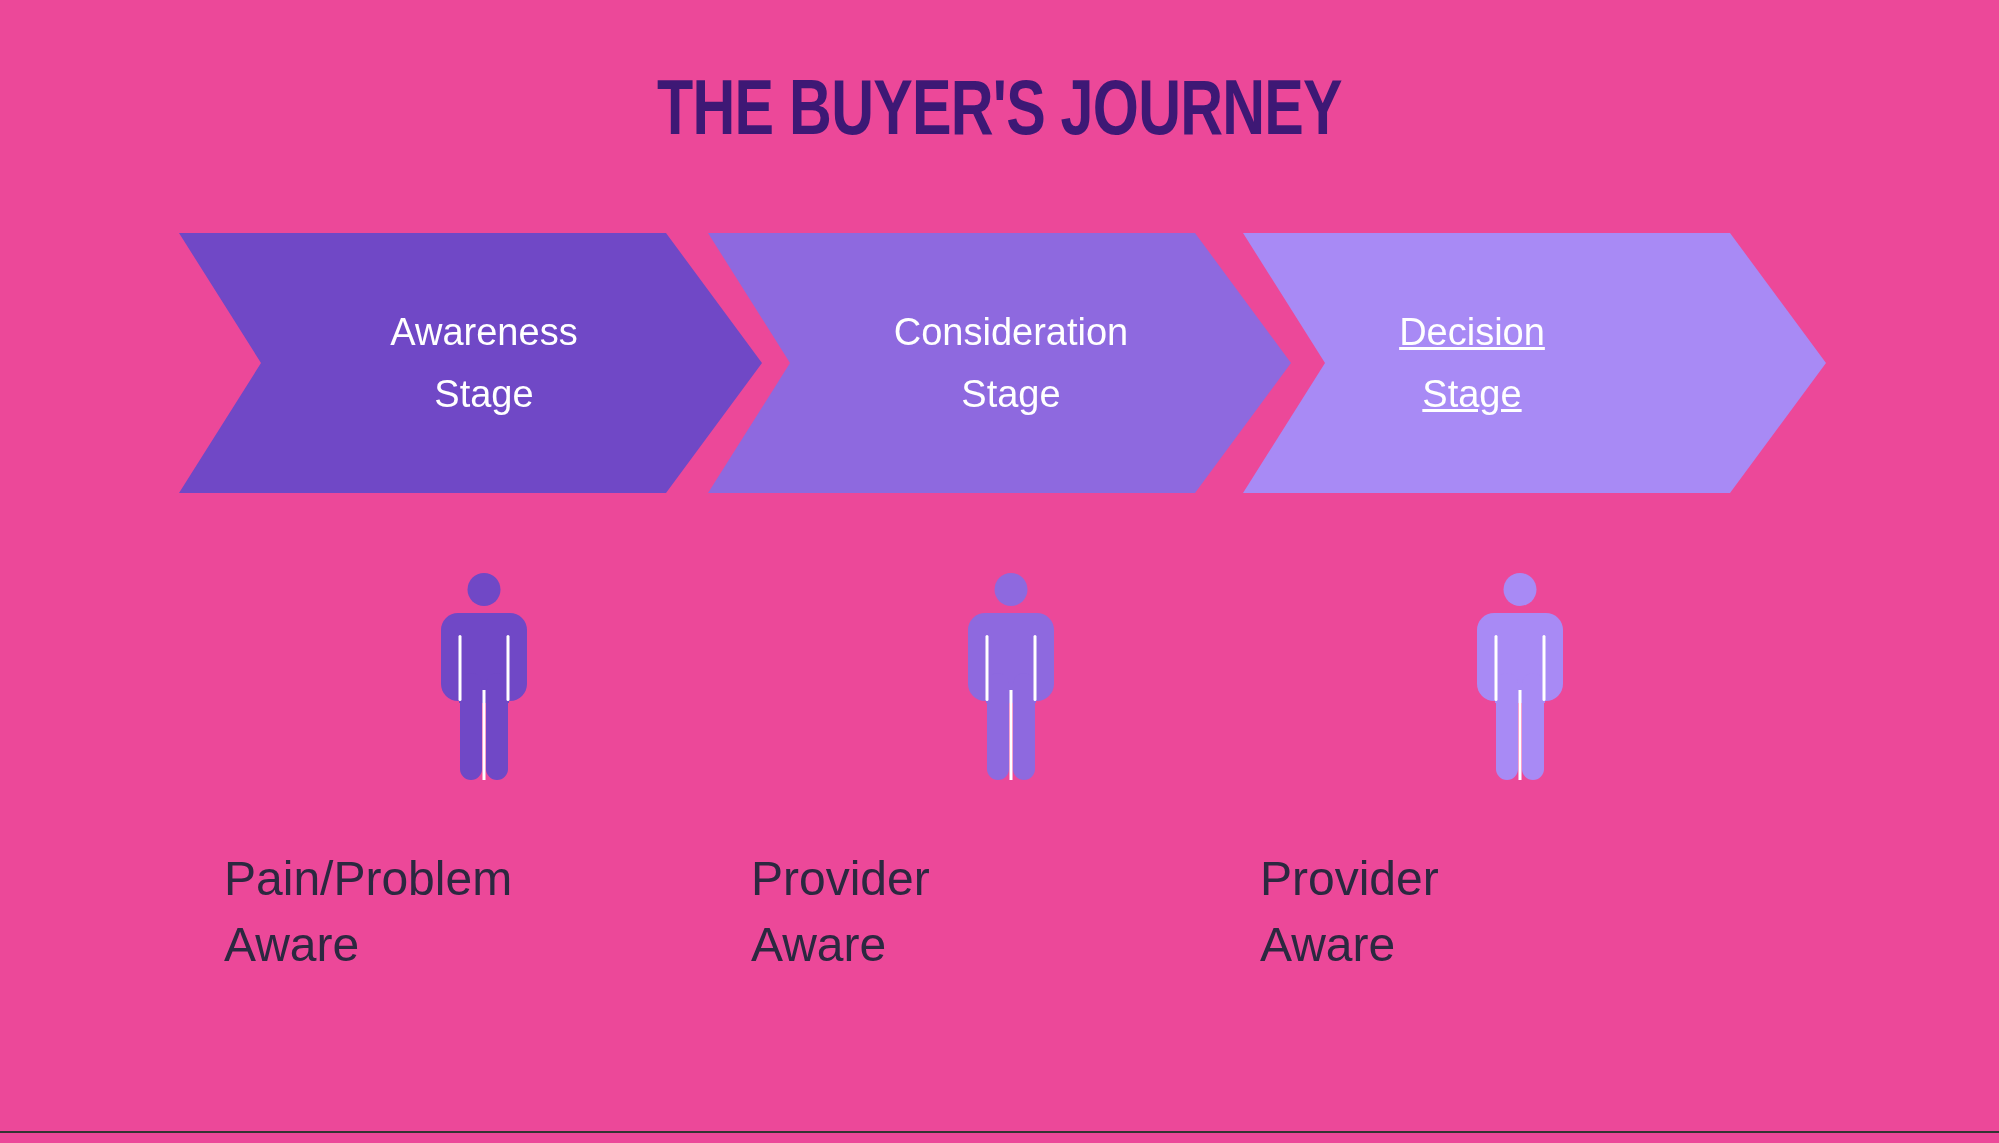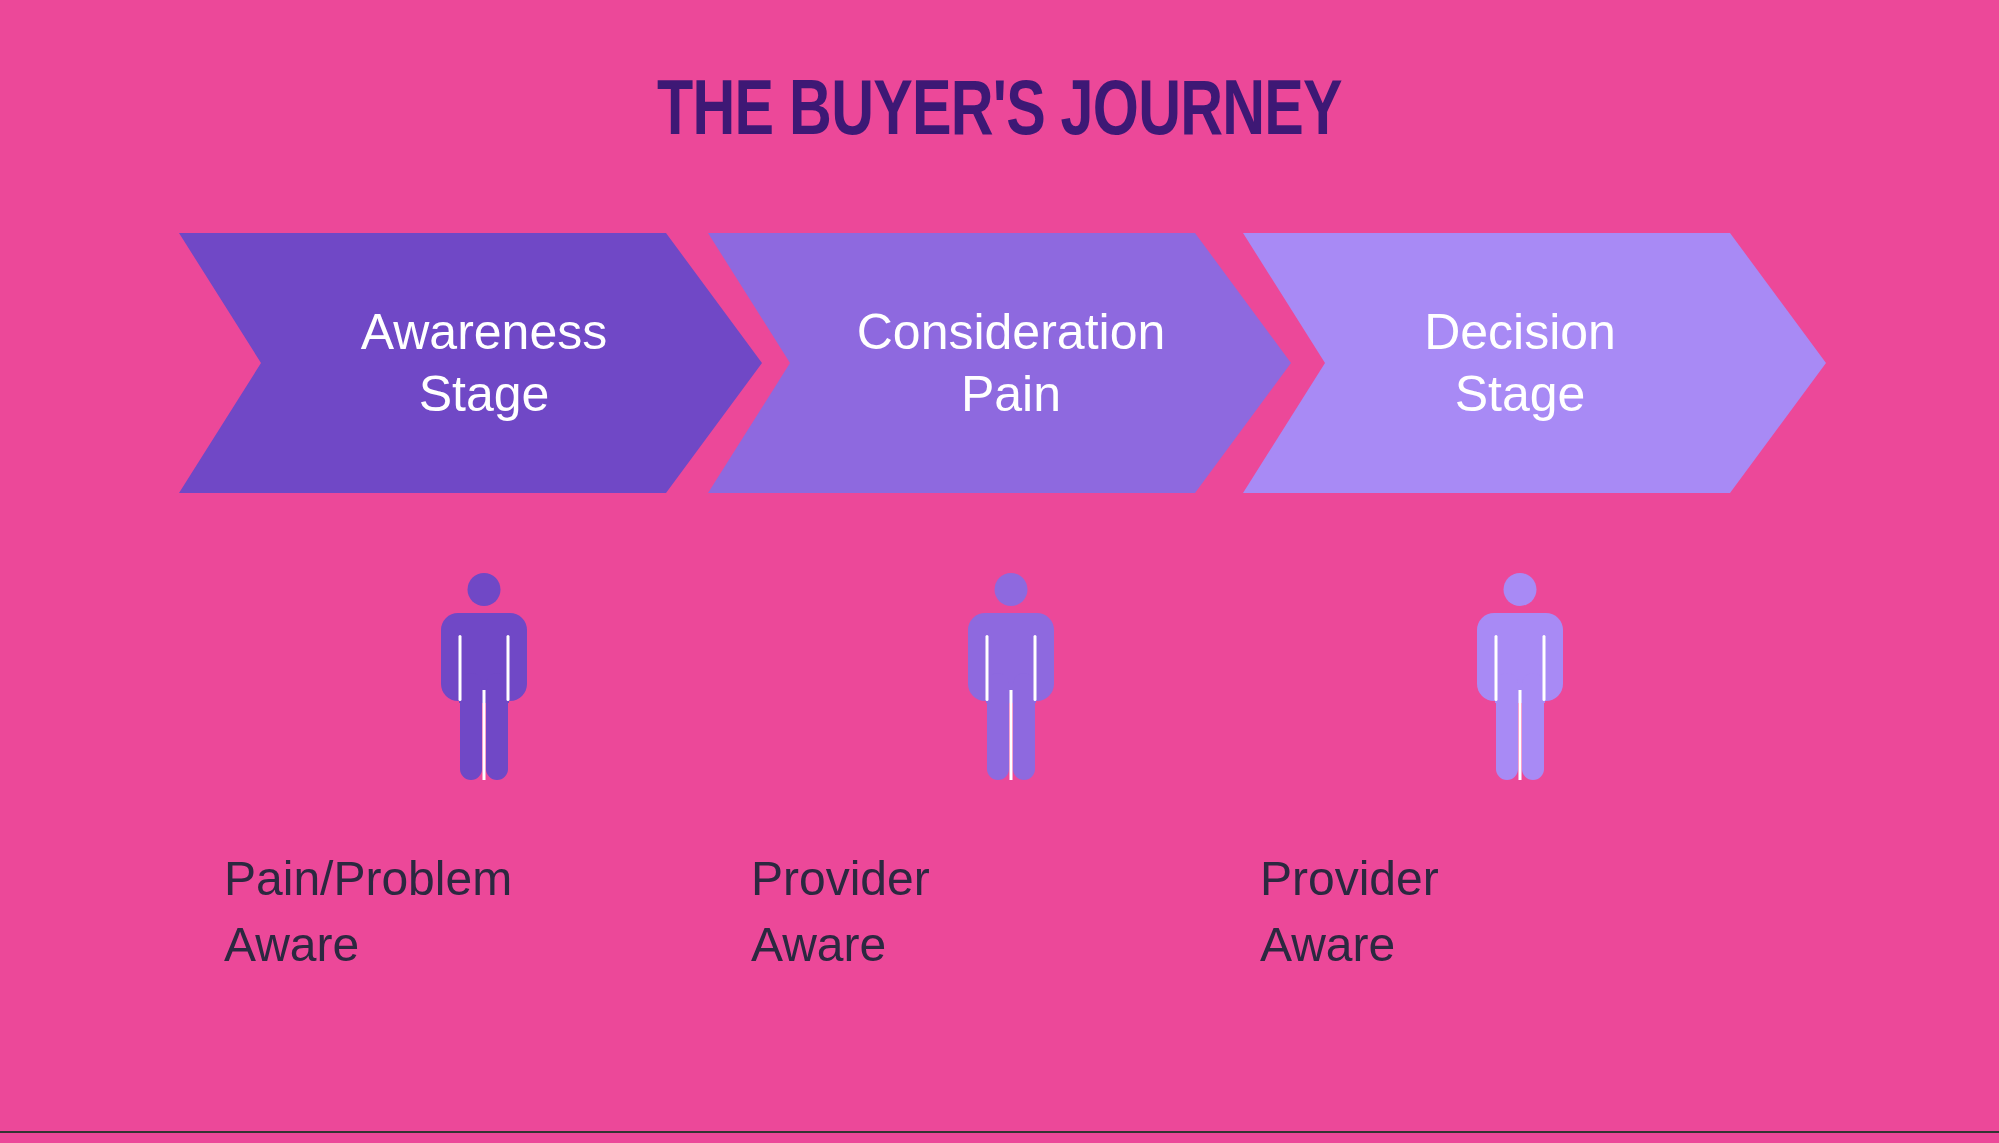--- a/index.html
+++ b/index.html
@@ -32,27 +32,27 @@
   .stage-label{
     position:absolute;
     top:233px;
     height:260px;
     width:440px;
     display:flex;
     align-items:center;
     justify-content:center;
     text-align:center;
     color:#ffffff;
-    font-size:50px;
+    font-size:38px;
     line-height:62px;
     white-space:pre-line;
   }
   .stage-label.col1{left:264px;}
   .stage-label.col2{left:791px;}
-  .stage-label.col3{left:1300px;}
+  .stage-label.col3{left:1252px;text-decoration:underline;}
   .person{
     position:absolute;
     top:573px;
     width:92px; height:207px;
   }
   .person.col1{left:438px;}
   .person.col2{left:965px;}
   .person.col3{left:1474px;}
   .aware-label{
     position:absolute;
@@ -100,21 +100,21 @@
 
   <svg class="arrows" viewBox="0 0 1999 260">
     <polygon points="179,0 666,0 762,130 666,260 179,260 261,130" fill="#7048C6"></polygon>
     <polygon points="708,0 1195,0 1291,130 1195,260 708,260 790,130" fill="#8E69DF"></polygon>
     <polygon points="1243,0 1730,0 1826,130 1730,260 1243,260 1325,130" fill="#A88AF5"></polygon>
   </svg>
 
   <div class="stage-label col1">Awareness
 Stage</div>
   <div class="stage-label col2">Consideration
-Pain</div>
+Stage</div>
   <div class="stage-label col3">Decision
 Stage</div>
 
   <svg class="person col1" viewBox="0 0 90 207">
     <g fill="#7048C6">
       <circle cx="45" cy="16.5" r="16.5"></circle>
       <rect x="2" y="40" width="86" height="88" rx="17"></rect>
       <rect x="20" y="40" width="50" height="90"></rect>
       <rect x="21" y="100" width="22" height="107" rx="11"></rect>
       <rect x="47" y="100" width="22" height="107" rx="11"></rect>

